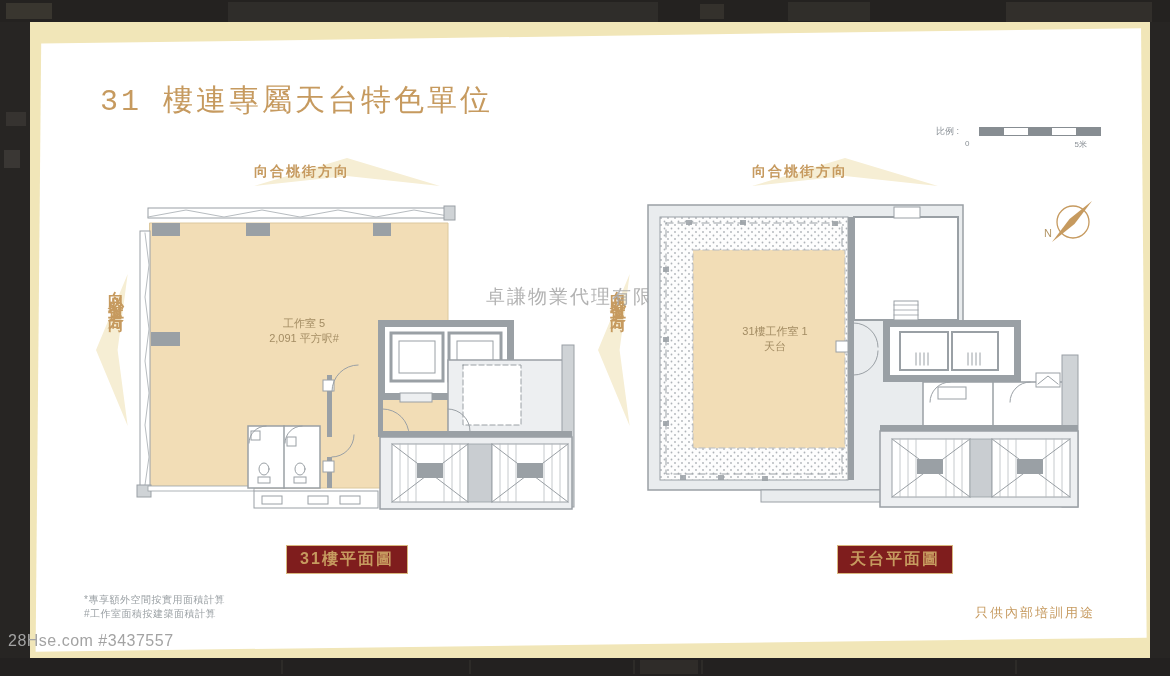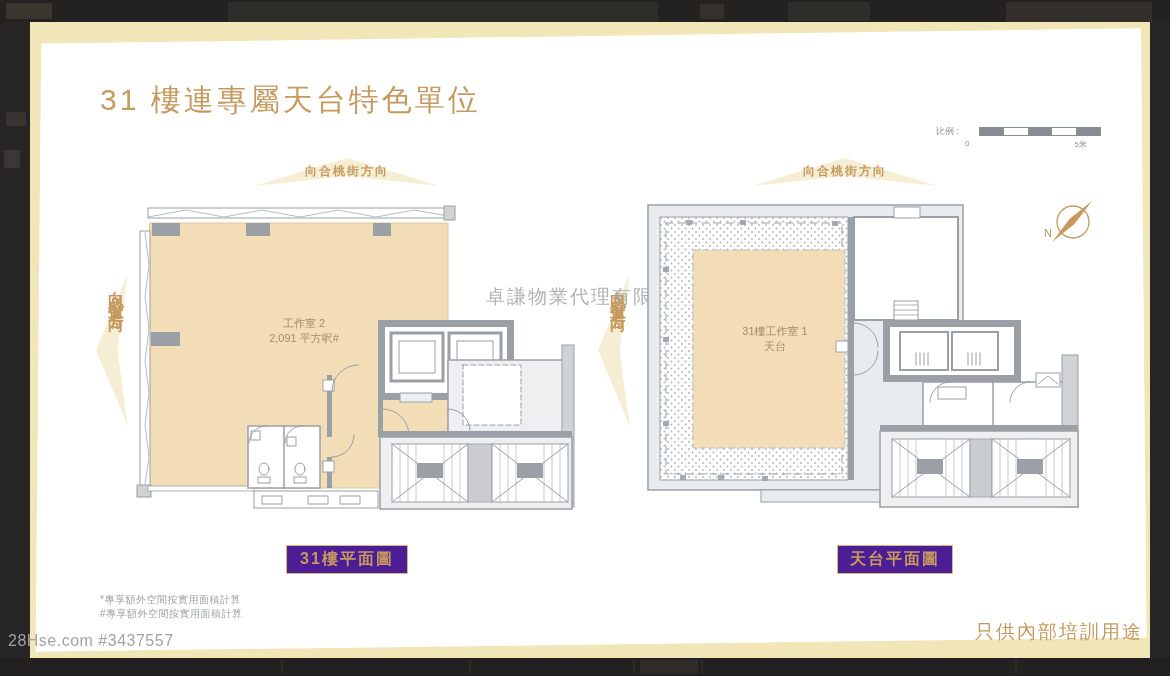--- a/index.html
+++ b/index.html
@@ -14,42 +14,42 @@
   .strip-bottom{position:absolute;left:0;top:658px;width:1170px;height:18px;background:#232120;z-index:3;}
   .ghost{position:absolute;background:#302e2a;}
   .vdiv{position:absolute;top:2px;width:2px;height:14px;background:#2d2b28;}
   .listing-id{position:absolute;left:8px;top:632px;font-size:16px;color:#a3a3a3;z-index:4;letter-spacing:0.5px;}
   
   .slide{position:absolute;left:30px;top:22px;width:1120px;height:636px;background:#f1e6b8;z-index:1;}
   .page-white{position:absolute;inset:0;background:#ffffff;
     clip-path:polygon(1.0% 3.4%, 99.2% 1.0%, 99.7% 96.8%, 0.5% 99.0%);}
   
   .layer{position:absolute;inset:0;z-index:2;}
-  .title{position:absolute;left:100px;top:80px;font-size:30px;color:#c69a5f;letter-spacing:3px;font-weight:400;}
+  .title{position:absolute;left:100px;top:80px;font-size:30px;color:#c69a5f;letter-spacing:3px;font-weight:400;font-family:Liberation Mono, monospace;}
   .scalebar{position:absolute;left:936px;top:125px;}
   .sb-row{display:flex;align-items:center;gap:20px;}
   .sb-label{font-size:9px;color:#8a9096;}
   .sb-bar{width:120px;height:7px;border:1px solid #878d92;display:flex;background:#fff;}
   .sb-bar i{flex:1;}
   .sb-bar i:nth-child(odd){background:#878d92;}
   .sb-ticks{margin-left:29px;width:122px;display:flex;justify-content:space-between;font-size:8px;color:#8a9096;margin-top:1px;}
   .dir-h{position:absolute;width:186px;height:36px;}
   .dir-h .arr{position:absolute;inset:0;background:#f6eed4;clip-path:polygon(50% 0,100% 78%,50% 50%,0 78%);}
-  .dir-h .txt{position:absolute;left:0;right:0;top:5px;text-align:center;font-size:12px;font-weight:600;letter-spacing:2px;color:#c69a5f;}
+  .dir-h .txt{position:absolute;left:0;right:0;top:5px;font-size:14px;font-weight:600;letter-spacing:2px;color:#c69a5f;}
   .dir-v{position:absolute;width:36px;height:152px;}
   .dir-v .arr{position:absolute;inset:0;background:#f6eed4;clip-path:polygon(0 50%,88% 0,60% 50%,88% 100%);}
   .dir-v .txt{position:absolute;left:9px;top:4px;writing-mode:vertical-lr;text-orientation:upright;
     font-size:16px;font-weight:600;letter-spacing:5px;color:#c69a5f;}
   .watermark{position:absolute;left:486px;top:284px;font-size:19px;letter-spacing:2px;color:#a5a5a5;opacity:.85;}
   .plan{position:absolute;}
   .room-label{position:absolute;text-align:center;color:#a38c63;font-size:11px;line-height:15px;}
-  .caption{position:absolute;height:27px;background:#4c1d95;border:1px solid #d8b87e;color:#c69a5f;
+  .caption{position:absolute;height:27px;background:#7f1d1d;border:1px solid #d8b87e;color:#c69a5f;
     font-size:16px;letter-spacing:2px;font-weight:600;display:flex;align-items:center;justify-content:center;}
-  .footnote{position:absolute;left:100px;color:#9aa0a4;font-size:10px;letter-spacing:0.5px;}
-  .disclaimer{position:absolute;left:975px;top:619px;font-size:19px;letter-spacing:2px;color:#c69a5f;}
+  .footnote{position:absolute;left:84px;color:#9aa0a4;font-size:10px;letter-spacing:0.5px;}
+  .disclaimer{position:absolute;left:975px;top:604px;font-size:13px;letter-spacing:2px;color:#c69a5f;}
   .compass{position:absolute;left:1040px;top:193px;width:60px;height:60px;}
   .compass-n{position:absolute;left:1044px;top:227px;font-size:11px;color:#b49767;}
 </style>
 </head>
 <body>
 
 <div class="stage">
 
   <div class="strip-top">
     <div class="ghost" style="left:6px;top:3px;width:46px;height:16px;background:#39362f;"></div>
@@ -231,34 +231,34 @@
           <rect x="25" y="142" width="6" height="5"></rect>
             <rect x="25" y="226" width="6" height="5"></rect>
           <rect x="42" y="280" width="6" height="5"></rect>
             <rect x="80" y="280" width="6" height="5"></rect>
           <rect x="124" y="281" width="6" height="5"></rect>
         </g>
       </g>
     </svg>
 
     <div class="room-label" style="left:238px;top:316px;width:132px;">
-      <span style="display:block;">工作室 2</span>
+      <span style="display:block;">工作室 5</span>
       <span style="display:block;">2,091 平方呎#</span>
     </div>
     <div class="room-label" style="left:708px;top:324px;width:134px;">
       <span style="display:block;text-align:center;">31樓工作室 1</span>
       <span style="display:block;">天台</span>
     </div>
 
     <svg class="compass" viewBox="0 0 60 60">
       <circle cx="33" cy="29" r="16" fill="none" stroke="#c69a5f" stroke-width="1.3"></circle>
       <polygon points="12,49 29.5,26 52,8 34.5,31" fill="#c69a5f"></polygon>
     </svg>
     <span class="compass-n">N</span>
 
     <div class="caption" style="left:286px;top:545px;width:120px;">31樓平面圖</div>
     <div class="caption" style="left:837px;top:545px;width:114px;">天台平面圖</div>
 
     <div class="footnote" style="top:593px;">*專享額外空間按實用面積計算</div>
-    <div class="footnote" style="top:607px;">#專享額外空間按實用面積計算</div>
+    <div class="footnote" style="top:607px;">#工作室面積按建築面積計算</div>
     <div class="disclaimer">只供內部培訓用途</div>
   </div>
 </div>
 
 </body></html>

